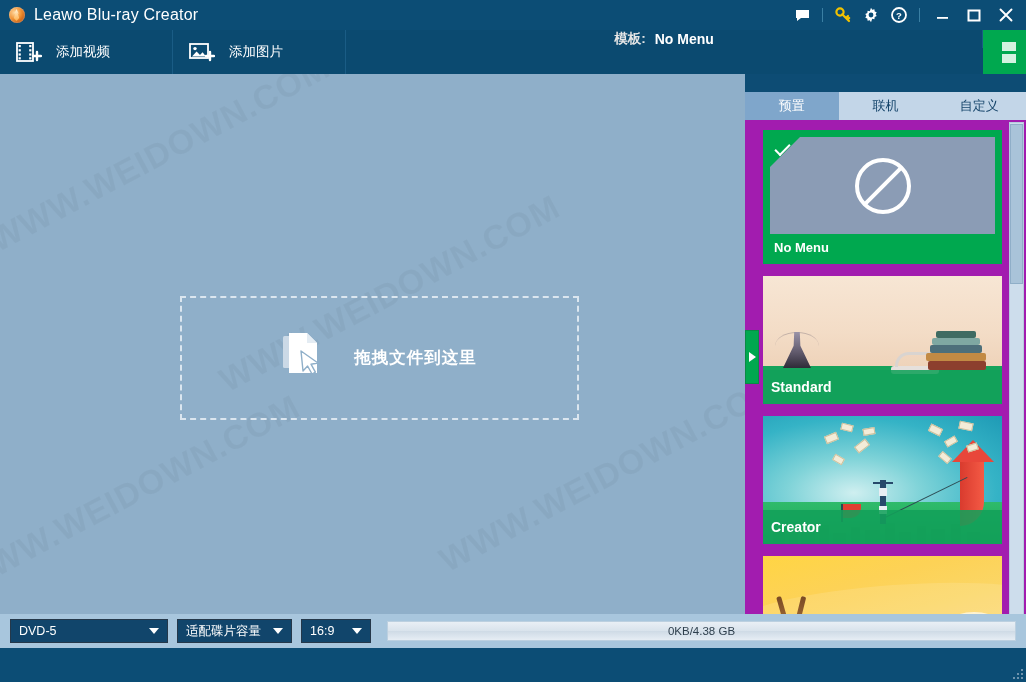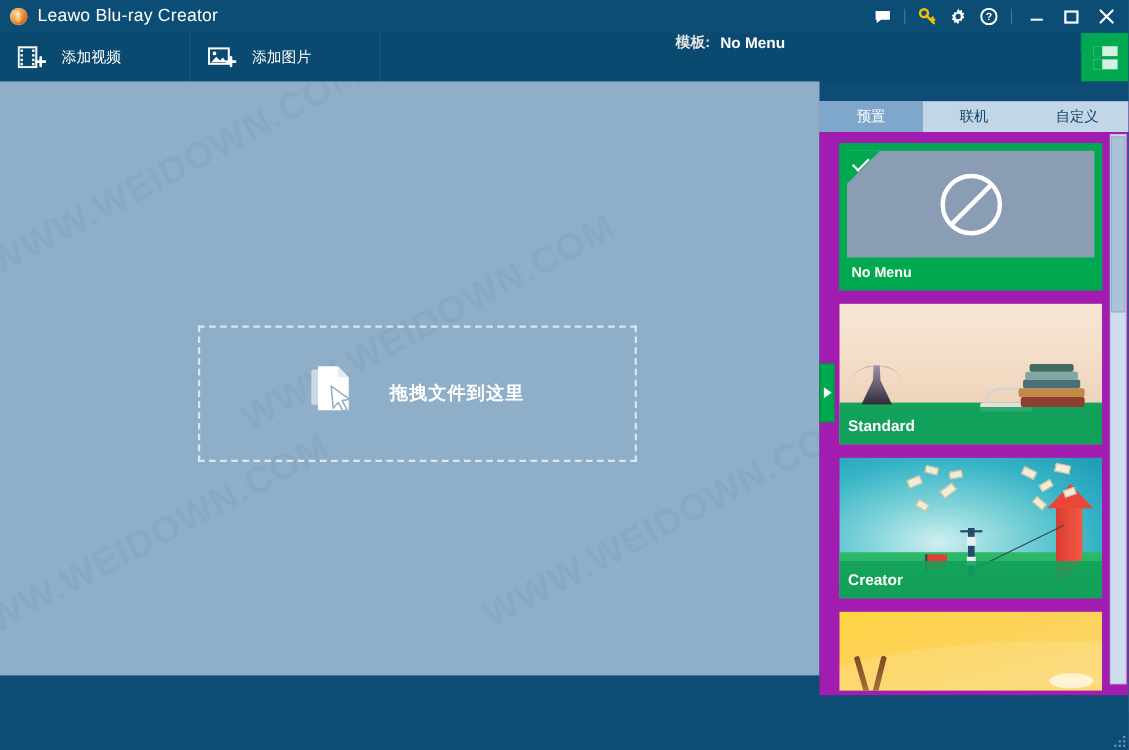--- a/index.html
+++ b/index.html
@@ -532,20 +532,37 @@
         </div>
       </div>
 
     </div>
 
     <div class="scrollbar">
       <div class="scroll-thumb"></div>
     </div>
   </div>
 
+  <div class="bottom-bar">
+    <div class="sel sel-disc">
+      <span class="sel-val">DVD-5</span>
+      <span class="chev"></span>
+    </div>
+    <div class="sel sel-fit">
+      <span class="sel-val">适配碟片容量</span>
+      <span class="chev"></span>
+    </div>
+    <div class="sel sel-ratio">
+      <span class="sel-val">16:9</span>
+      <span class="chev"></span>
+    </div>
+    <div class="capacity">
+      <span>0KB/4.38 GB</span>
+    </div>
+  </div>
 
   <div class="footer">
     <div class="resize-grip">
       <i style="right:0; bottom:0;"></i>
         <i style="right:4px; bottom:0;"></i>
         <i style="right:8px; bottom:0;"></i>
       <i style="right:0; bottom:4px;"></i>
         <i style="right:4px; bottom:4px;"></i>
       <i style="right:0; bottom:8px;"></i>
     </div>

